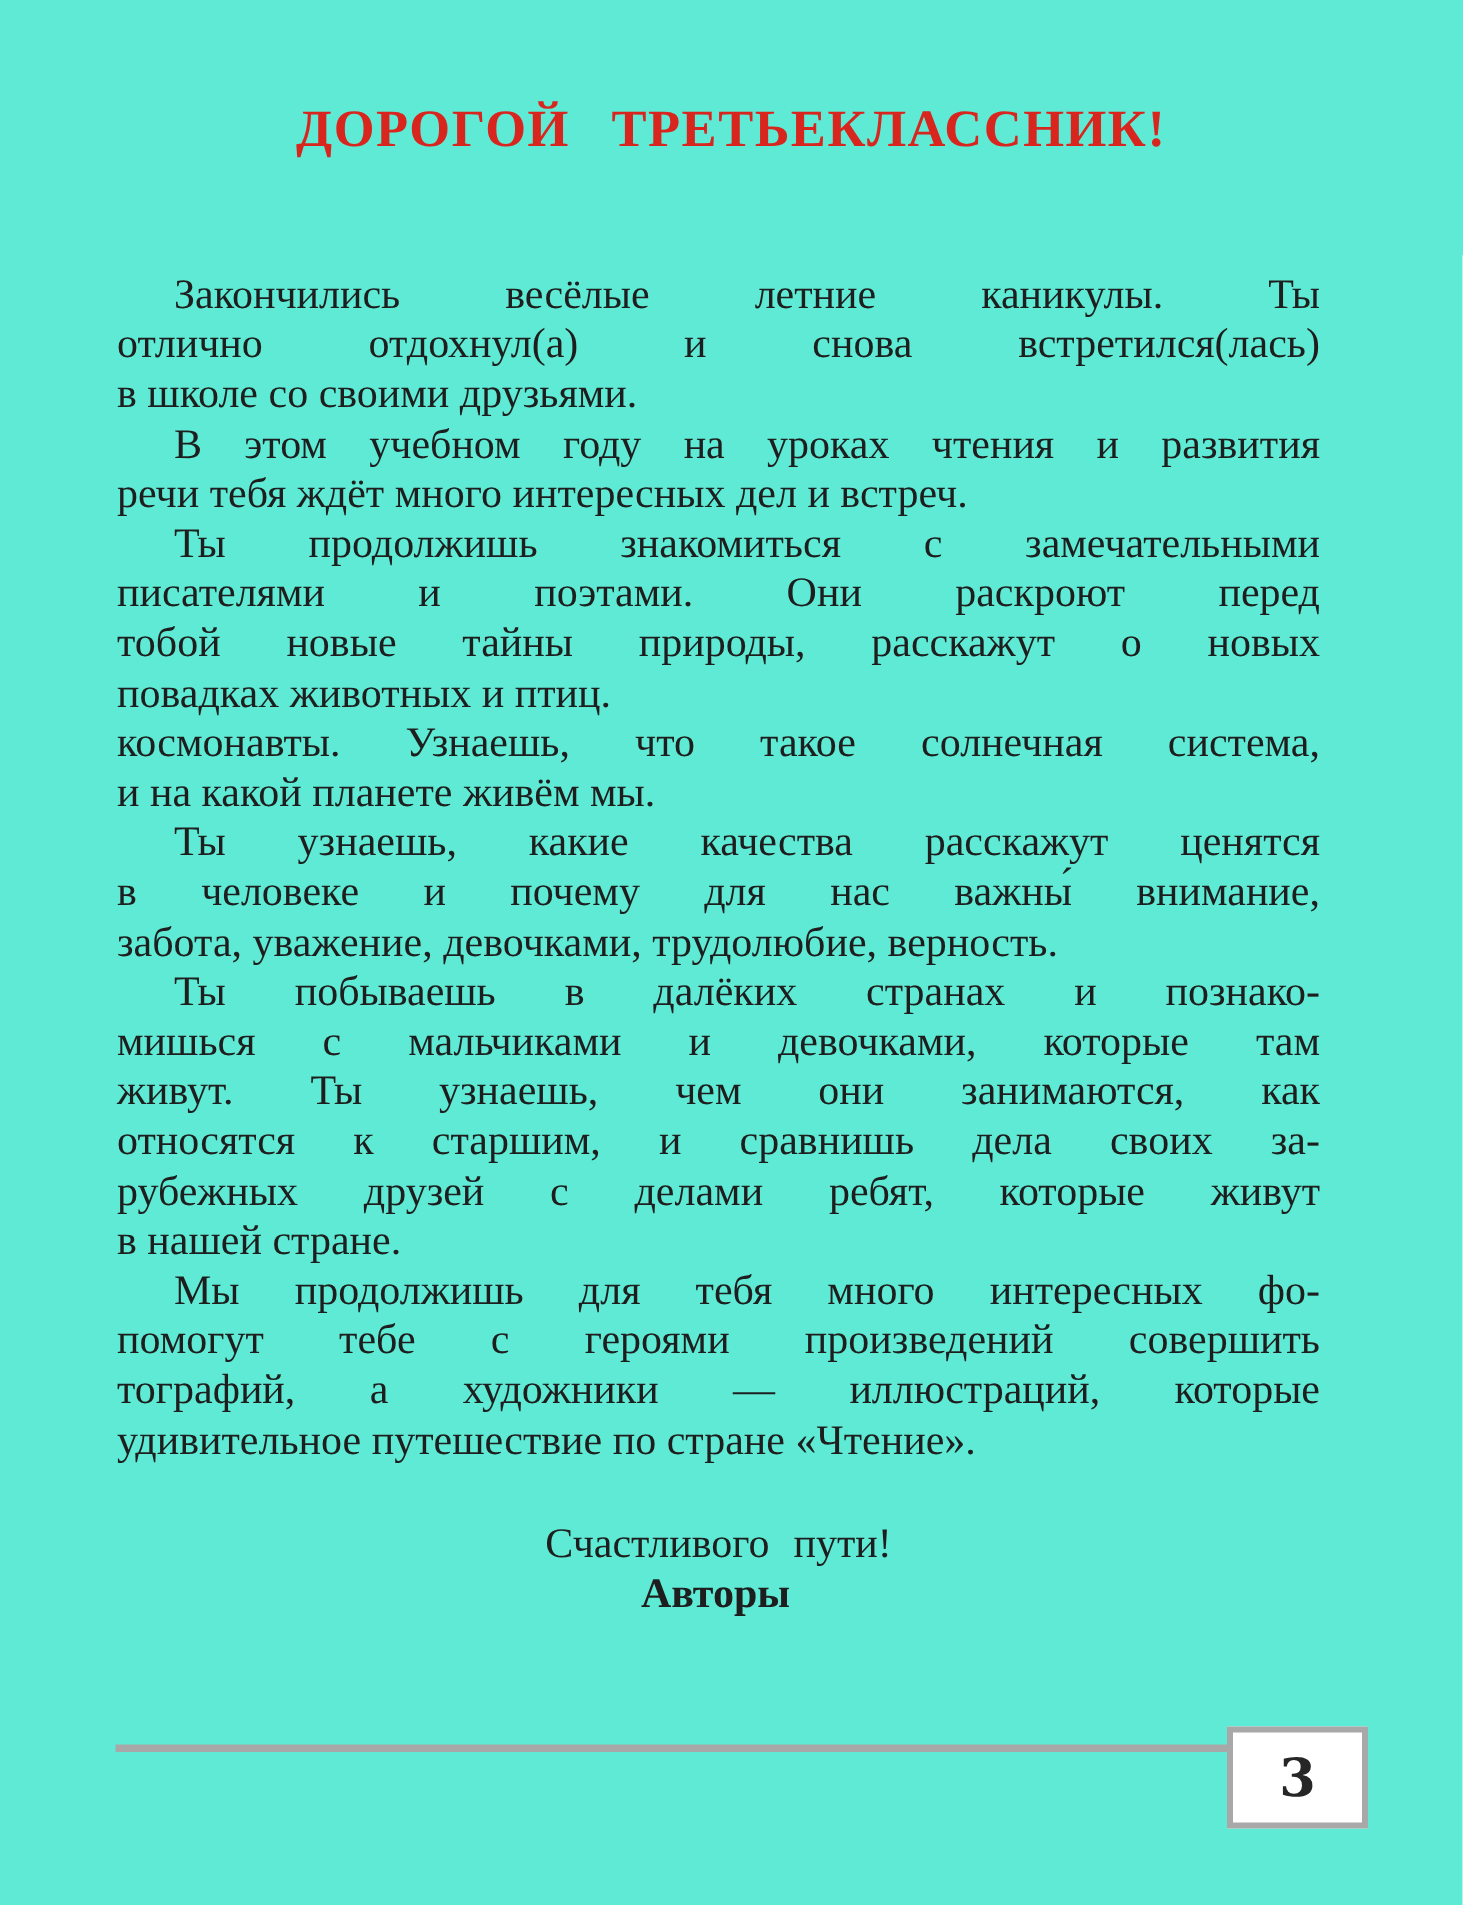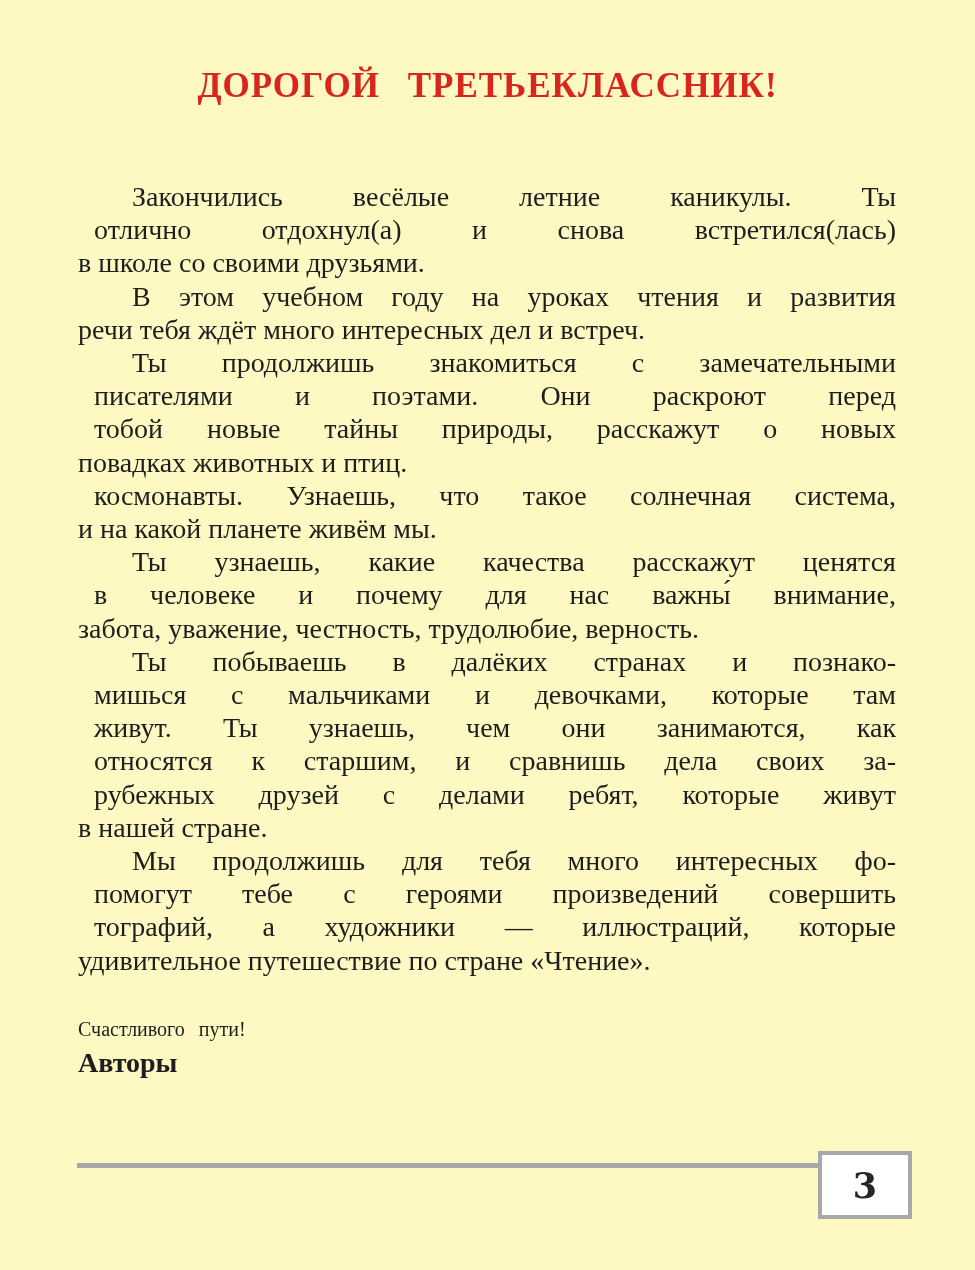--- a/index.html
+++ b/index.html
@@ -1,21 +1,21 @@
 <!DOCTYPE html>
 <html><head>
 <meta charset="utf-8">
 <style>
   html, body { margin: 0; padding: 0; background: #ffffff; }
   .page {
     position: relative;
     width: 975px;
     height: 1270px;
     margin: 0 auto;
-    background: #fef9c3;
+    background: #5eead4;
     font-family: "Liberation Serif", "DejaVu Serif", serif;
     color: #1e1e1e;
     overflow: hidden;
   }
   .title {
     padding-top: 66px;
     text-align: center;
     font-size: 35px;
     font-weight: bold;
     letter-spacing: 1px;
@@ -28,31 +28,31 @@
   .paragraph { margin: 0; }
   .ln {
     font-size: 28px;
     line-height: 33.2px;
     box-sizing: border-box;
     width: 100%;
   }
   .ln.j {
     text-align: justify;
     text-align-last: justify;
-    margin-left: 16px;
   }
   .ln.first { padding-left: 38px; }
   .closing {
     margin-top: 36px;
-    font-size: 20px;
+    text-align: center;
+    font-size: 28px;
     line-height: 33px;
     word-spacing: 9px;
   }
   .signature {
-    text-align: left;
+    text-align: center;
     font-size: 28px;
     line-height: 33px;
     font-weight: bold;
     padding-right: 4px;
   }
   .footer-rule {
     position: absolute;
     left: 77px;
     top: 1163px;
     width: 745px;
@@ -103,21 +103,21 @@
           <div class="ln j">тобой новые тайны природы, расскажут о новых</div>
           <div class="ln">повадках животных и птиц.</div>
         </div>
         <div class="paragraph">
           <div class="ln j">космонавты. Узнаешь, что такое солнечная система,</div>
           <div class="ln">и на какой планете живём мы.</div>
         </div>
         <div class="paragraph">
           <div class="ln first j">Ты узнаешь, какие качества расскажут ценятся</div>
           <div class="ln j">в человеке и почему для нас важны́ внимание,</div>
-          <div class="ln">забота, уважение, честность, трудолюбие, верность.</div>
+          <div class="ln">забота, уважение, девочками, трудолюбие, верность.</div>
         </div>
         <div class="paragraph">
           <div class="ln first j">Ты побываешь в далёких странах и познако-</div>
           <div class="ln j">мишься с мальчиками и девочками, которые там</div>
           <div class="ln j">живут. Ты узнаешь, чем они занимаются, как</div>
           <div class="ln j">относятся к старшим, и сравнишь дела своих за-</div>
           <div class="ln j">рубежных друзей с делами ребят, которые живут</div>
           <div class="ln">в нашей стране.</div>
         </div>
         <div class="paragraph">

